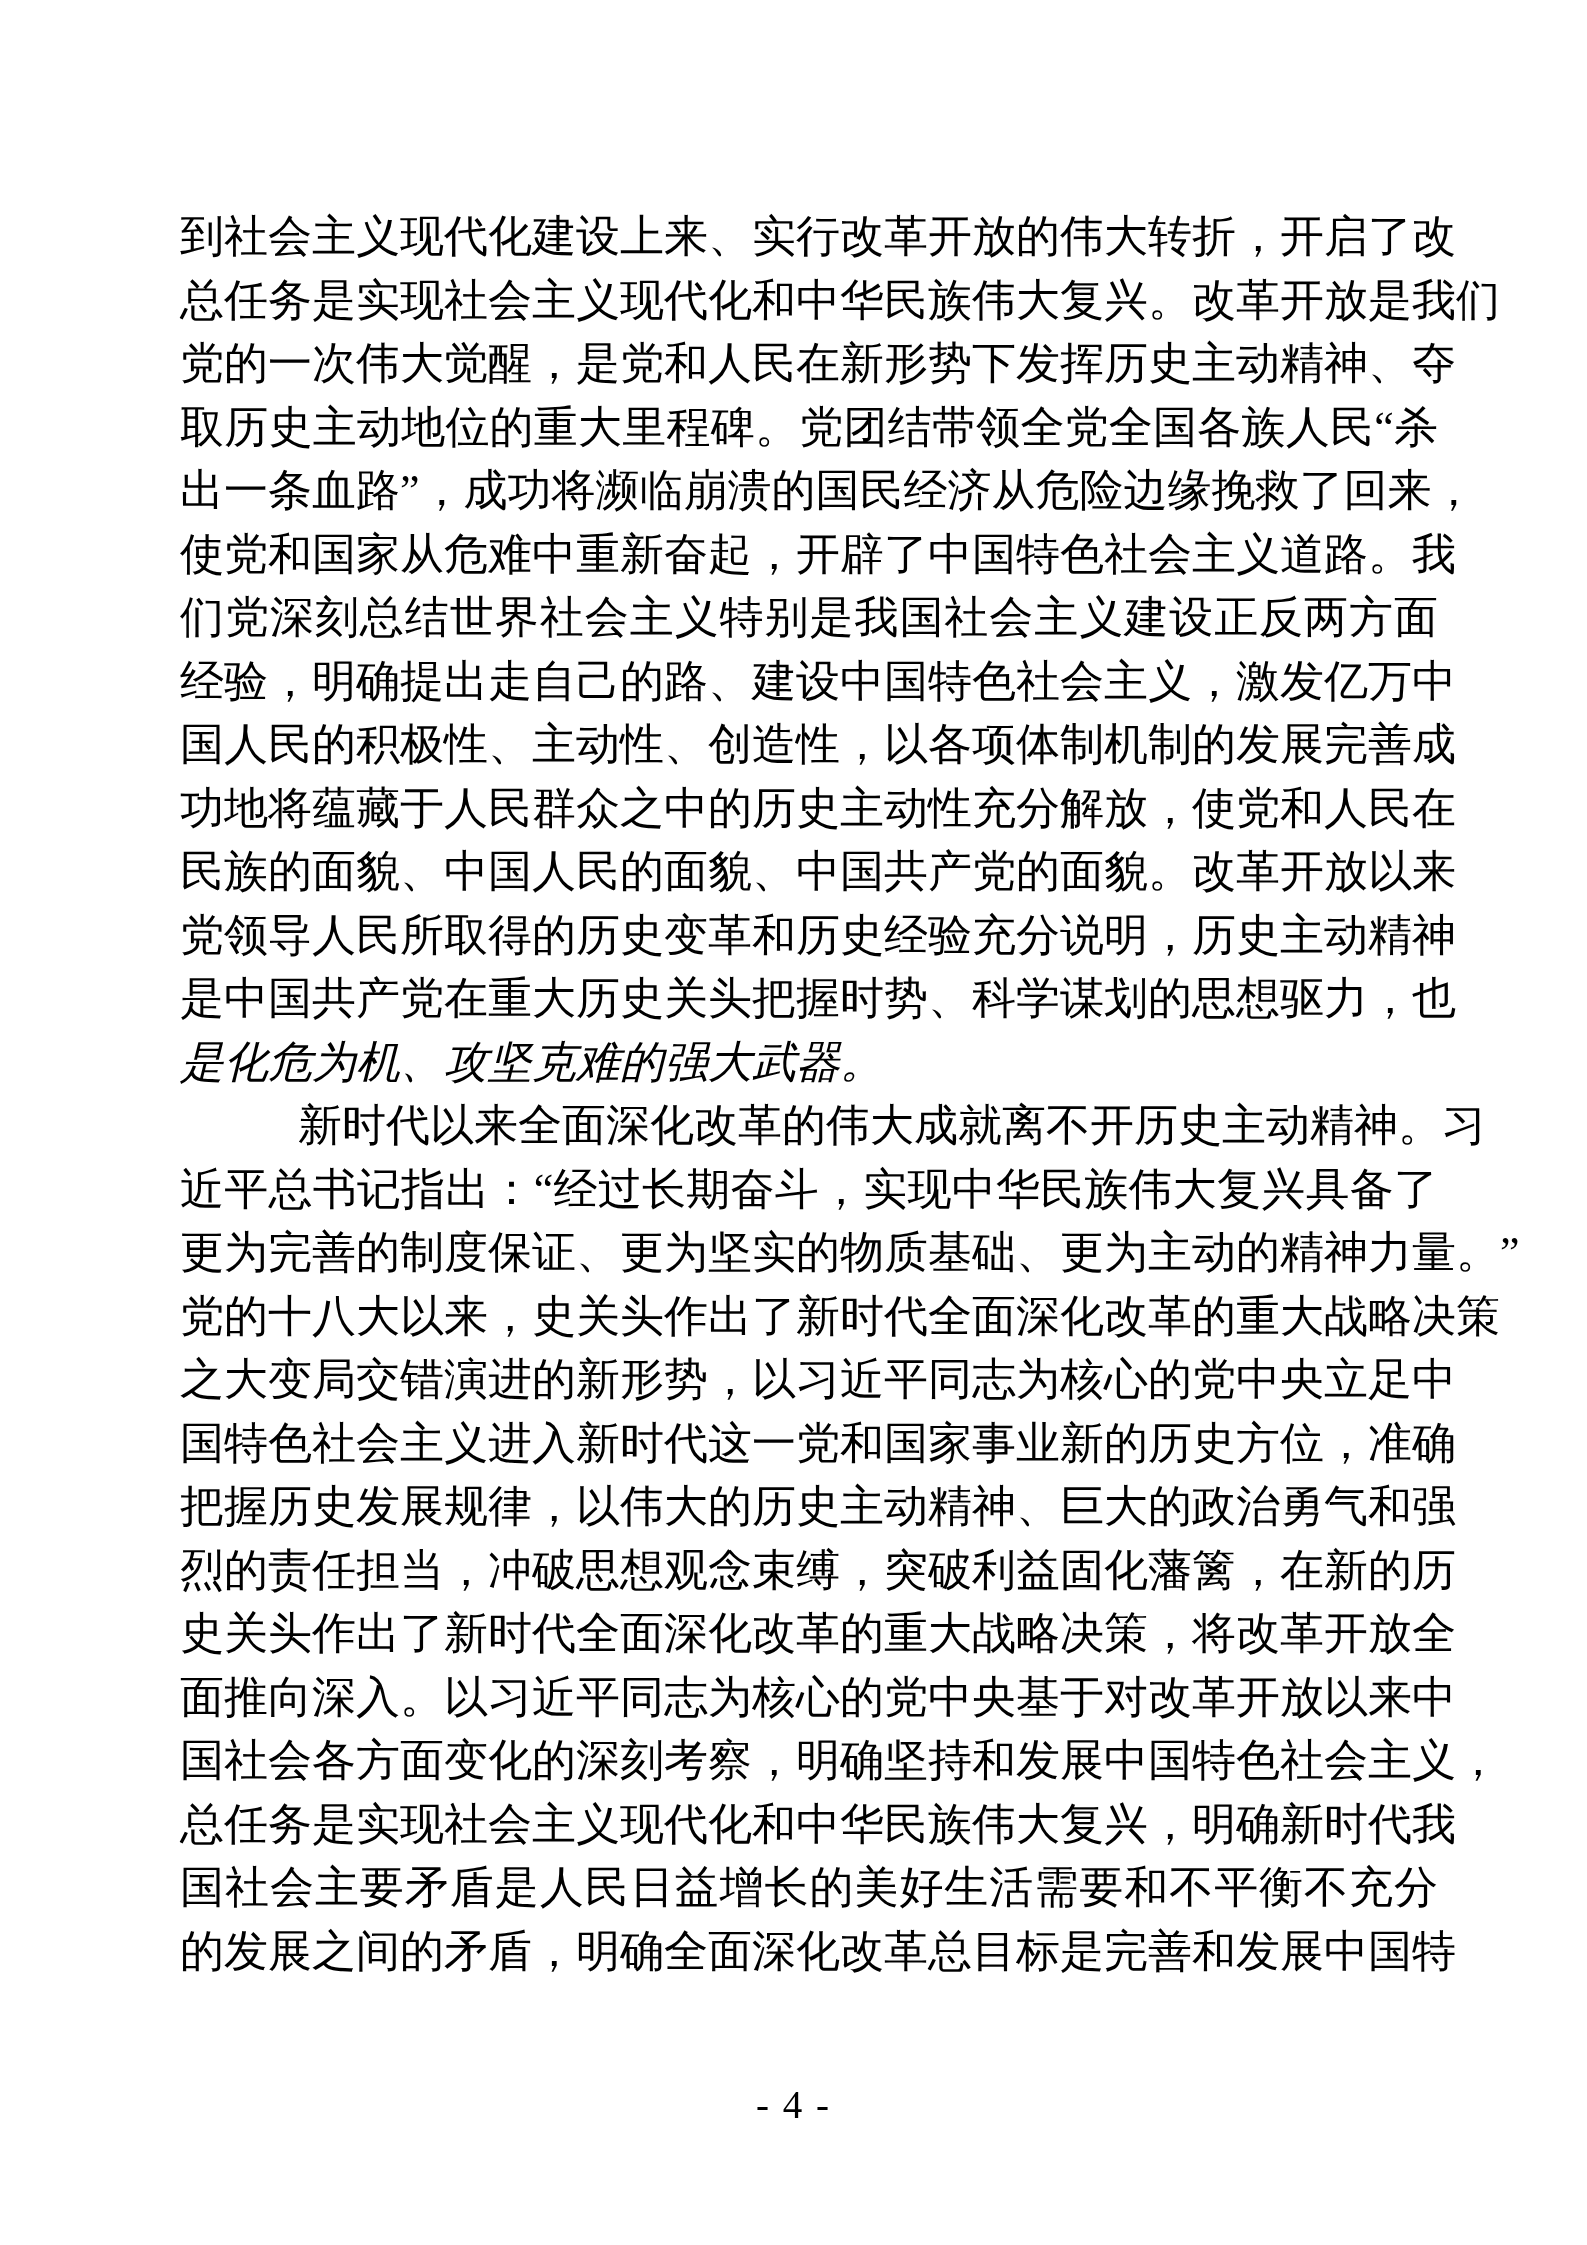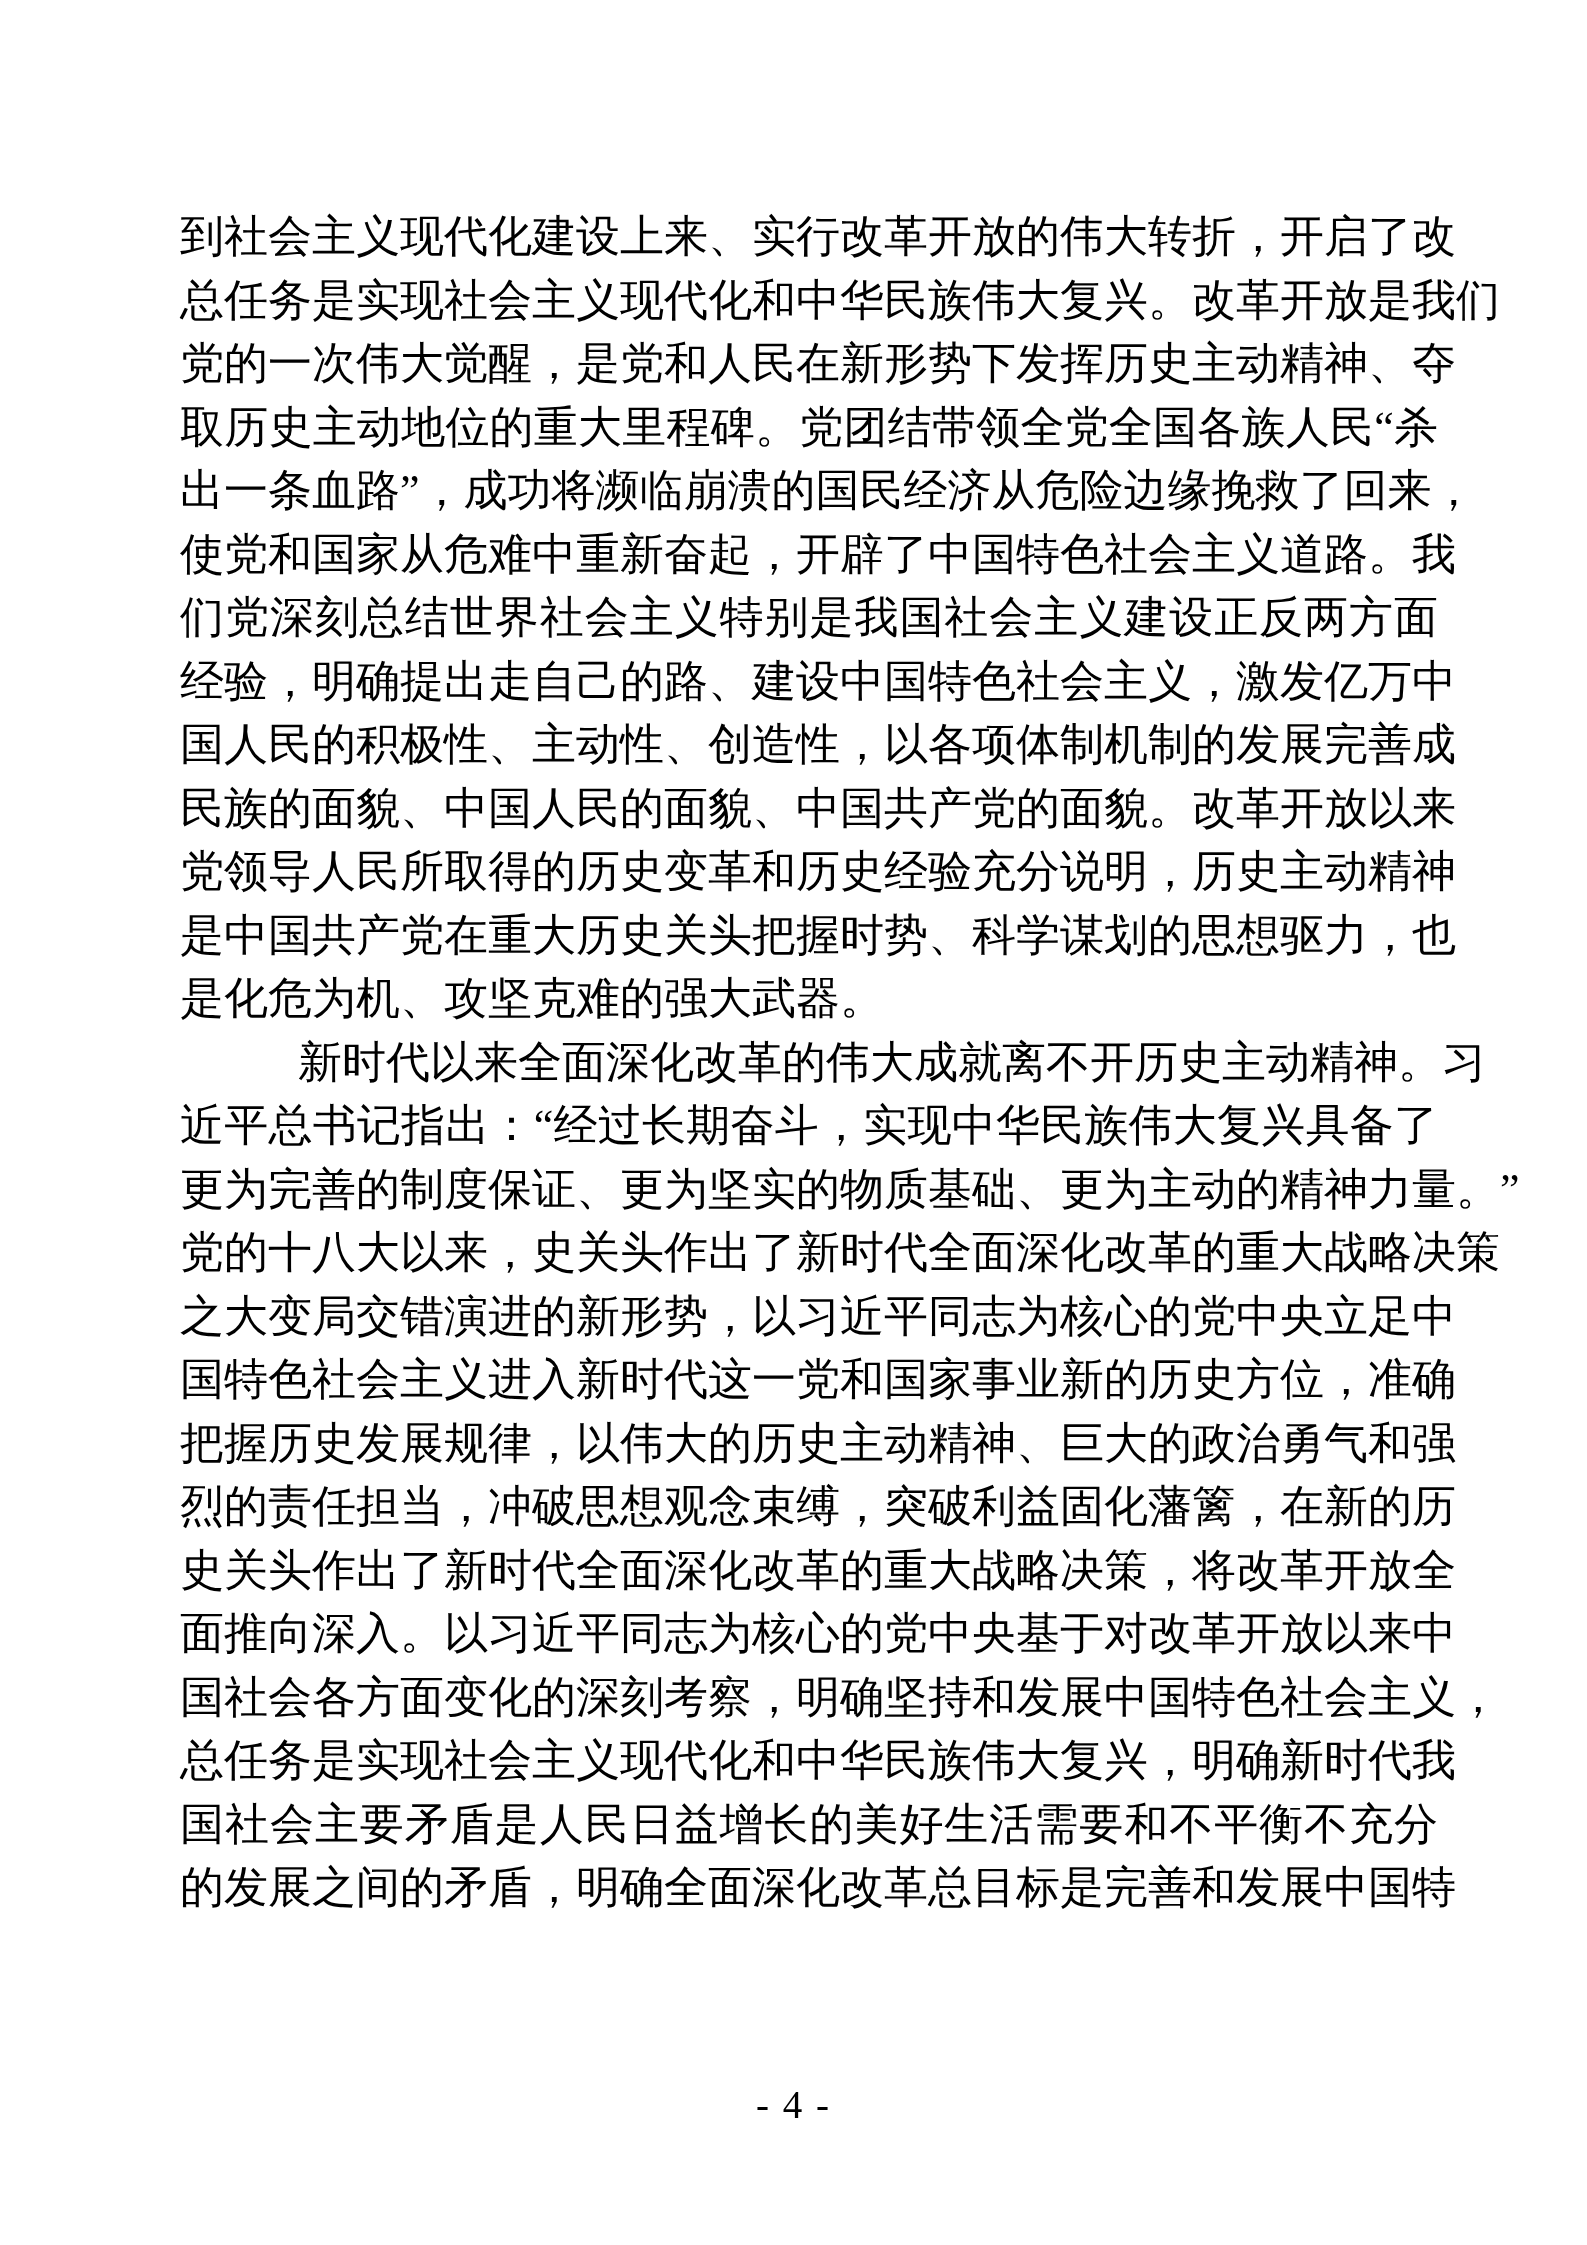--- a/index.html
+++ b/index.html
@@ -32,20 +32,21 @@
     height: 63.5px;
     line-height: 63.5px;
     white-space: nowrap;
     text-align: justify;
     text-align-last: justify;
     text-justify: inter-character;
     font-kerning: none;
   }
   .line.para-end {
     text-align-last: left;
+    font-style: italic;
   }
   .line.indent {
     padding-left: 118px;
   }
   .page-number {
     position: absolute;
     top: 2077px;
     left: 0;
     width: 1587px;
     height: 56px;
@@ -63,20 +64,21 @@
   <div class="text-block" id="text-block">
       <div class="line">到社会主义现代化建设上来、实行改革开放的伟大转折，开启了改</div>
       <div class="line">总任务是实现社会主义现代化和中华民族伟大复兴。改革开放是我们</div>
       <div class="line">党的一次伟大觉醒，是党和人民在新形势下发挥历史主动精神、夺</div>
       <div class="line">取历史主动地位的重大里程碑。党团结带领全党全国各族人民“杀</div>
       <div class="line">出一条血路”，成功将濒临崩溃的国民经济从危险边缘挽救了回来，</div>
       <div class="line">使党和国家从危难中重新奋起，开辟了中国特色社会主义道路。我</div>
       <div class="line">们党深刻总结世界社会主义特别是我国社会主义建设正反两方面</div>
       <div class="line">经验，明确提出走自己的路、建设中国特色社会主义，激发亿万中</div>
       <div class="line">国人民的积极性、主动性、创造性，以各项体制机制的发展完善成</div>
+      <div class="line">功地将蕴藏于人民群众之中的历史主动性充分解放，使党和人民在</div>
       <div class="line">民族的面貌、中国人民的面貌、中国共产党的面貌。改革开放以来</div>
       <div class="line">党领导人民所取得的历史变革和历史经验充分说明，历史主动精神</div>
       <div class="line">是中国共产党在重大历史关头把握时势、科学谋划的思想驱力，也</div>
       <div class="line para-end">是化危为机、攻坚克难的强大武器。</div>
       <div class="line indent">新时代以来全面深化改革的伟大成就离不开历史主动精神。习</div>
       <div class="line">近平总书记指出：“经过长期奋斗，实现中华民族伟大复兴具备了</div>
       <div class="line">更为完善的制度保证、更为坚实的物质基础、更为主动的精神力量。”</div>
       <div class="line">党的十八大以来，史关头作出了新时代全面深化改革的重大战略决策</div>
       <div class="line">之大变局交错演进的新形势，以习近平同志为核心的党中央立足中</div>
       <div class="line">国特色社会主义进入新时代这一党和国家事业新的历史方位，准确</div>

